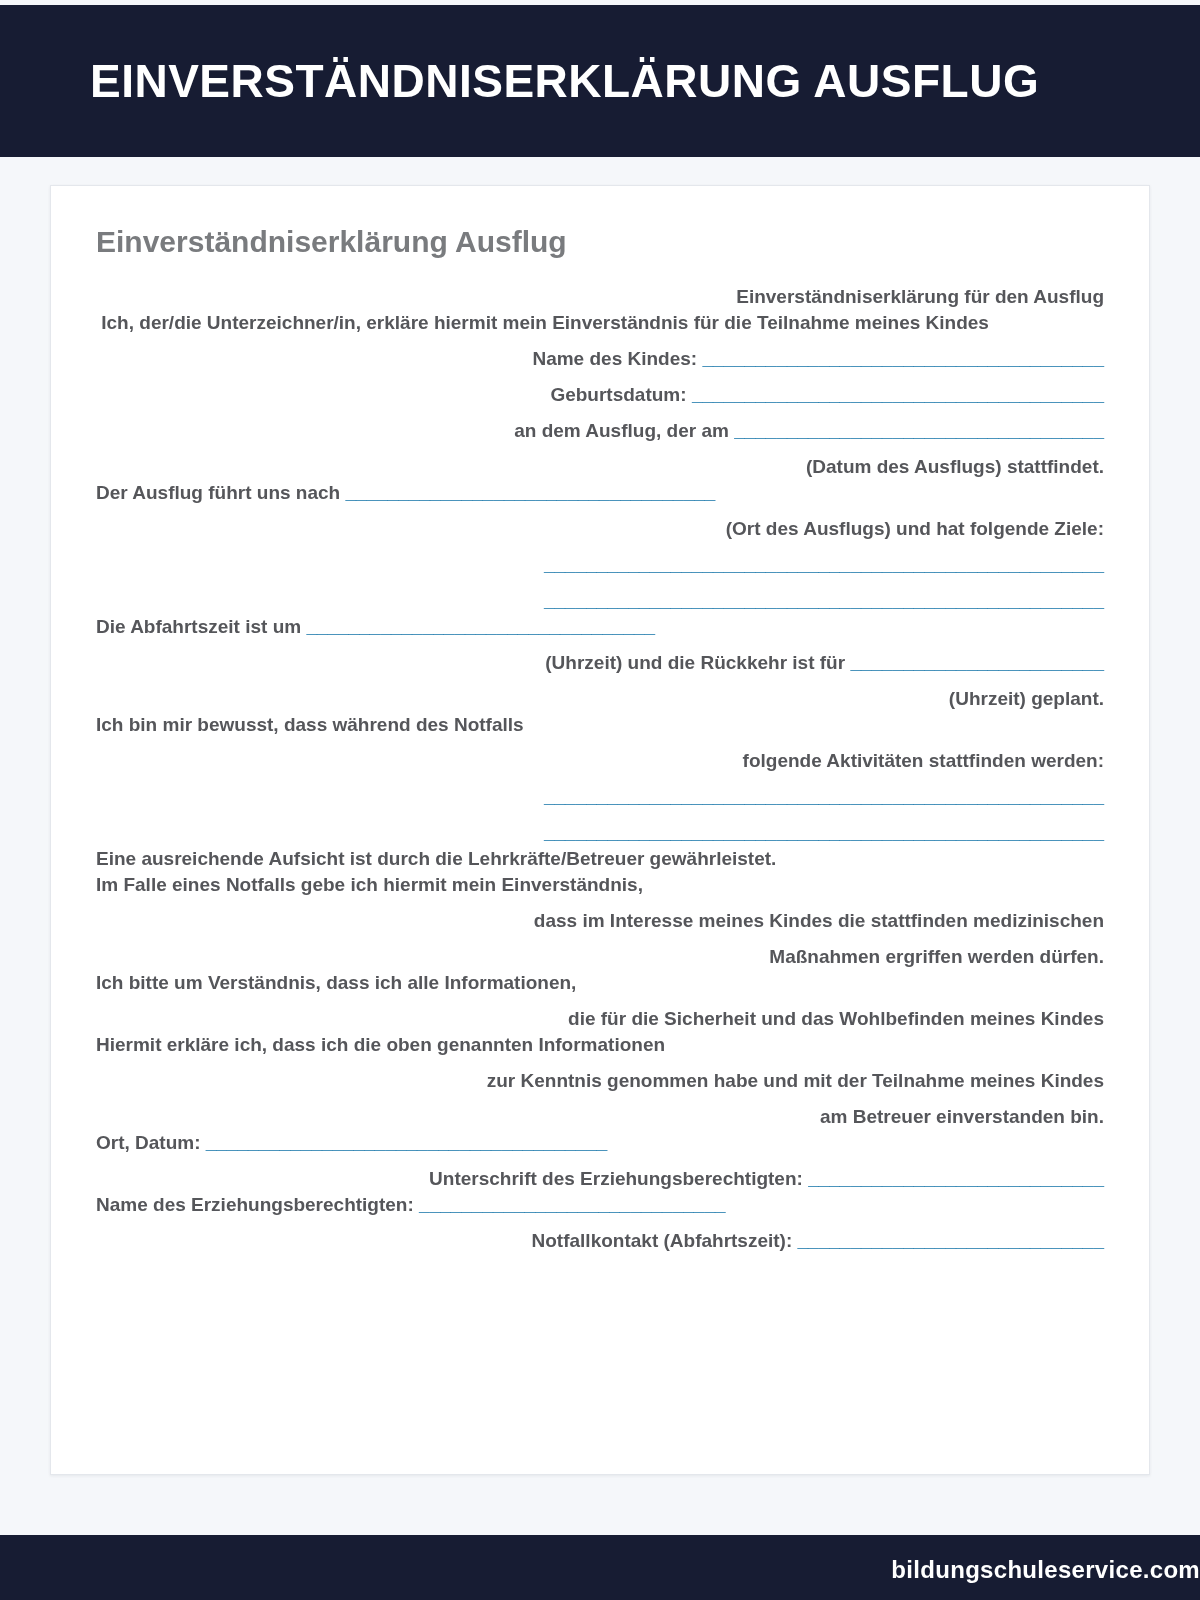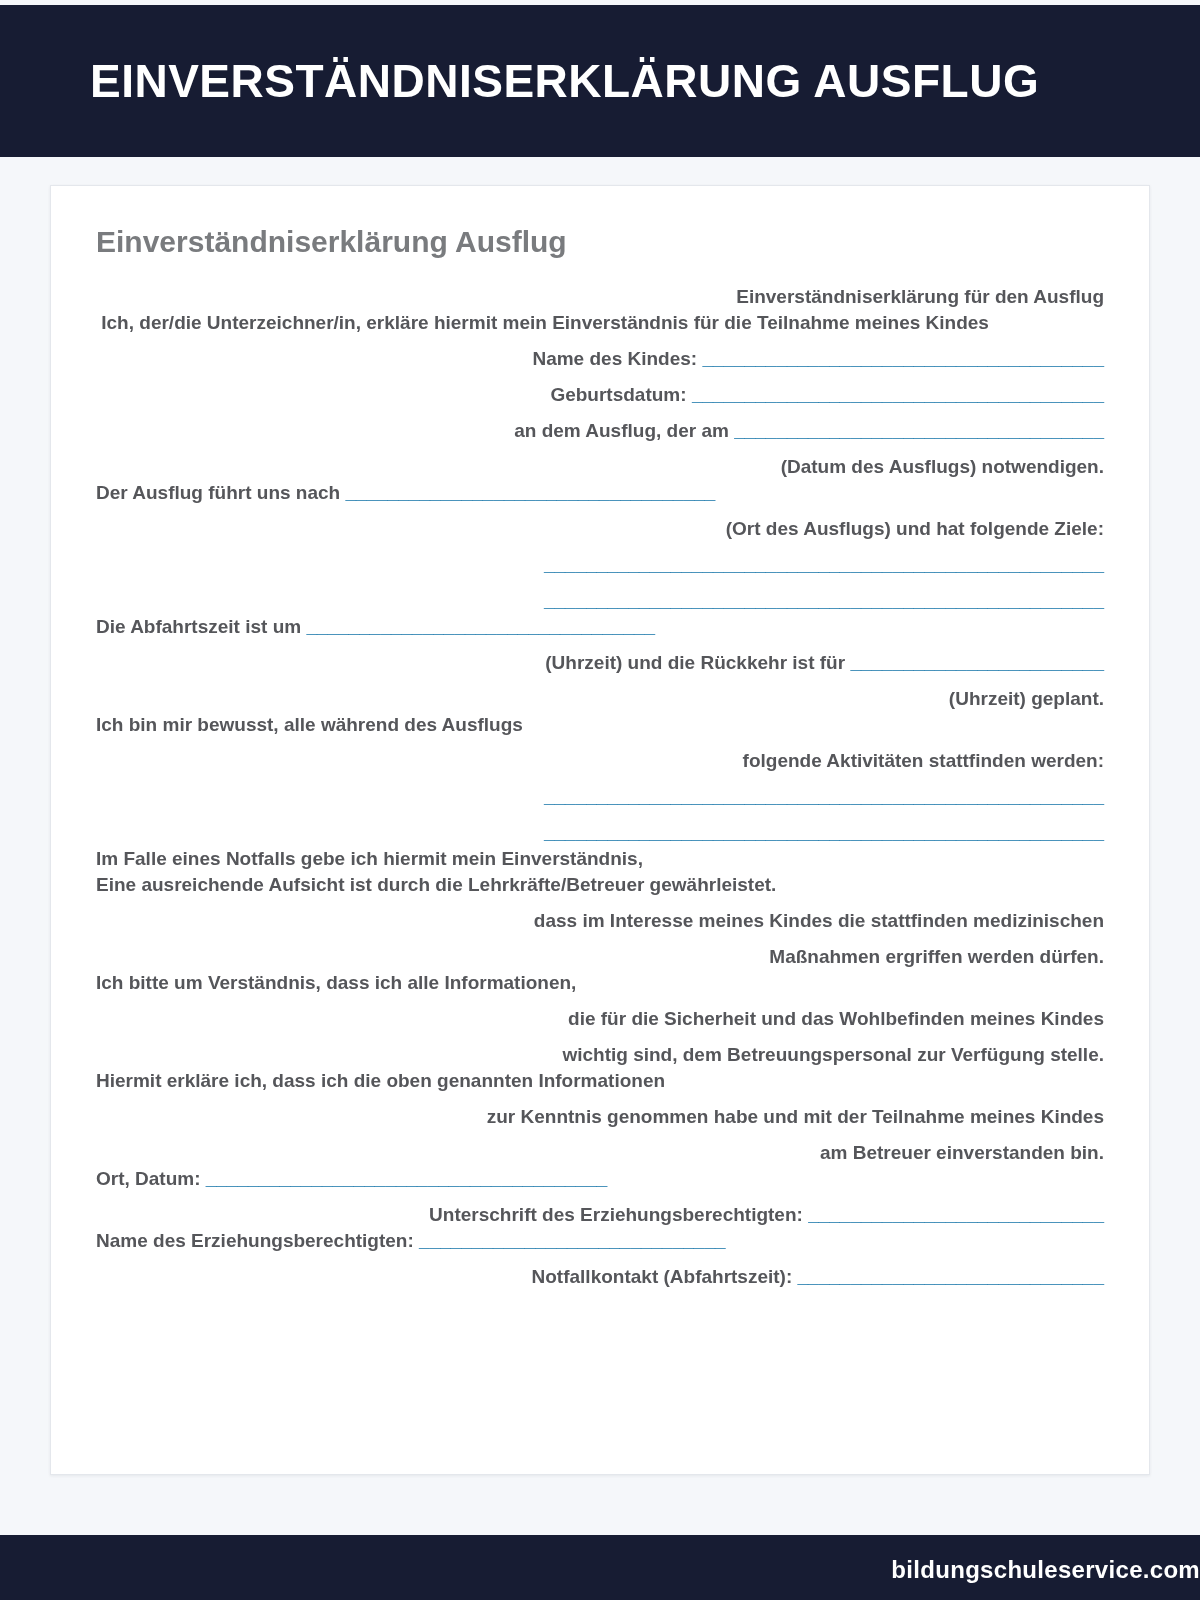--- a/index.html
+++ b/index.html
@@ -91,39 +91,38 @@
   </header>
 
   <section class="card">
     <h2 class="card-title">Einverständniserklärung Ausflug</h2>
     <div class="form-content">
         <p class="line gap"><span>Einverständniserklärung für den Ausflug</span></p>
         <p class="line"><span> Ich, der/die Unterzeichner/in, erkläre hiermit mein Einverständnis für die Teilnahme meines Kindes</span></p>
         <p class="line gap"><span>Name des Kindes:</span> <span class="blank">______________________________________</span></p>
         <p class="line gap"><span>Geburtsdatum:</span> <span class="blank">_______________________________________</span></p>
         <p class="line gap"><span>an dem Ausflug, der am</span> <span class="blank">___________________________________</span></p>
-        <p class="line gap"><span>(Datum des Ausflugs) notwendigen.</span></p>
+        <p class="line gap"><span>(Datum des Ausflugs) stattfindet.</span></p>
         <p class="line"><span>Der Ausflug führt uns nach</span> <span class="blank">___________________________________</span></p>
         <p class="line gap"><span>(Ort des Ausflugs) und hat folgende Ziele:</span></p>
         <p class="line gap"><span class="blank">_____________________________________________________</span></p>
         <p class="line gap"><span class="blank">_____________________________________________________</span></p>
         <p class="line"><span>Die Abfahrtszeit ist um</span> <span class="blank">_________________________________</span></p>
         <p class="line gap"><span>(Uhrzeit) und die Rückkehr ist für</span> <span class="blank">________________________</span></p>
         <p class="line gap"><span>(Uhrzeit) geplant.</span></p>
-        <p class="line"><span>Ich bin mir bewusst, alle während des Ausflugs</span></p>
+        <p class="line"><span>Ich bin mir bewusst, dass während des Notfalls</span></p>
         <p class="line gap"><span>folgende Aktivitäten stattfinden werden:</span></p>
         <p class="line gap"><span class="blank">_____________________________________________________</span></p>
         <p class="line gap"><span class="blank">_____________________________________________________</span></p>
+        <p class="line"><span>Eine ausreichende Aufsicht ist durch die Lehrkräfte/Betreuer gewährleistet.</span></p>
         <p class="line"><span>Im Falle eines Notfalls gebe ich hiermit mein Einverständnis,</span></p>
-        <p class="line"><span>Eine ausreichende Aufsicht ist durch die Lehrkräfte/Betreuer gewährleistet.</span></p>
         <p class="line gap"><span>dass im Interesse meines Kindes die stattfinden medizinischen</span></p>
         <p class="line gap"><span>Maßnahmen ergriffen werden dürfen.</span></p>
         <p class="line"><span>Ich bitte um Verständnis, dass ich alle Informationen,</span></p>
         <p class="line gap"><span>die für die Sicherheit und das Wohlbefinden meines Kindes</span></p>
-        <p class="line gap"><span>wichtig sind, dem Betreuungspersonal zur Verfügung stelle.</span></p>
         <p class="line"><span>Hiermit erkläre ich, dass ich die oben genannten Informationen</span></p>
         <p class="line gap"><span>zur Kenntnis genommen habe und mit der Teilnahme meines Kindes</span></p>
         <p class="line gap"><span>am Betreuer einverstanden bin.</span></p>
         <p class="line"><span>Ort, Datum:</span> <span class="blank">______________________________________</span></p>
         <p class="line gap"><span>Unterschrift des Erziehungsberechtigten:</span> <span class="blank">____________________________</span></p>
         <p class="line"><span>Name des Erziehungsberechtigten:</span> <span class="blank">_____________________________</span></p>
         <p class="line gap"><span>Notfallkontakt (Abfahrtszeit):</span> <span class="blank">_____________________________</span></p>
       </div>
   </section>
 

